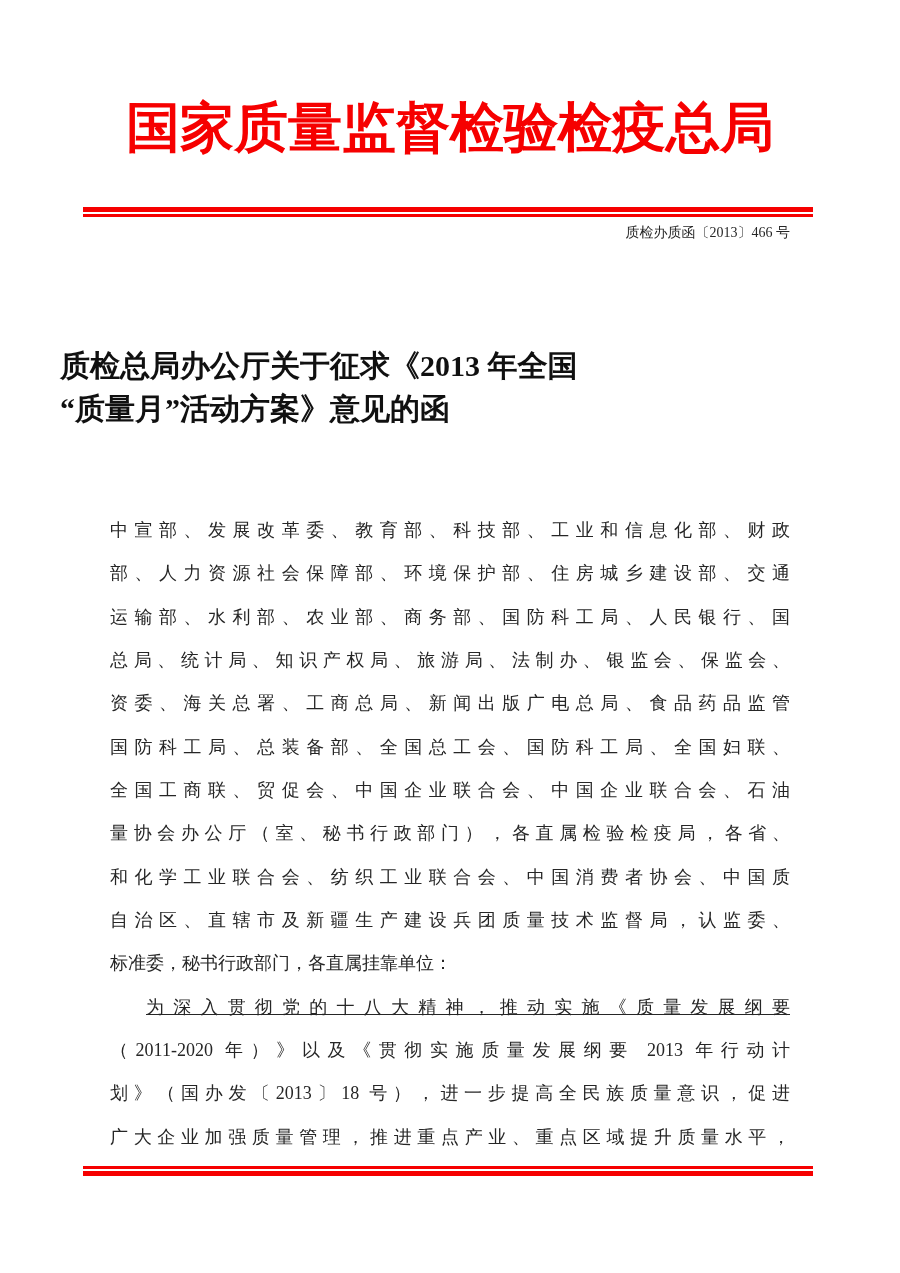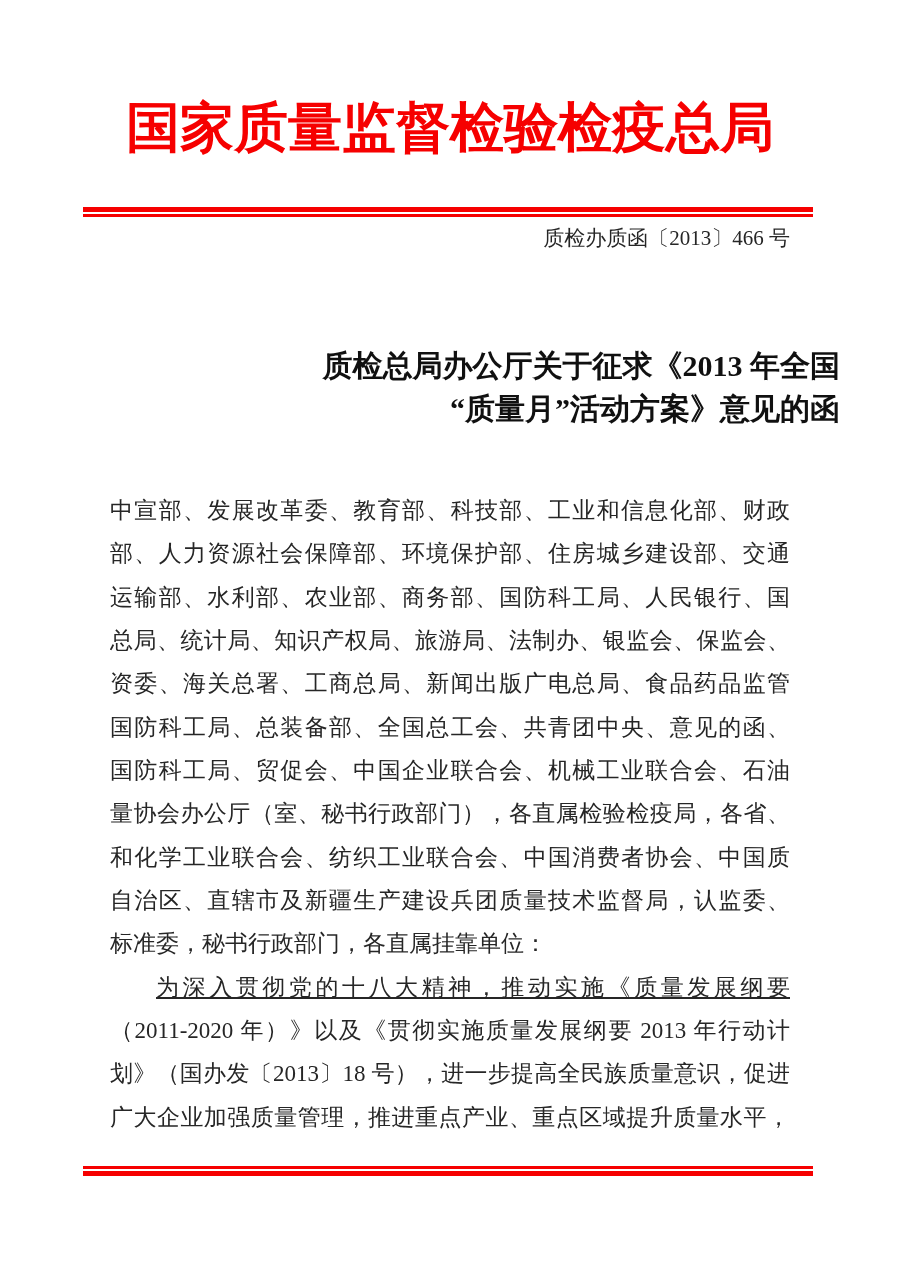--- a/index.html
+++ b/index.html
@@ -45,44 +45,44 @@
     height: 2px;
     border-top: 3px solid var(--accent_red, #f60000);
     border-bottom: 5px solid var(--accent_red, #f60000);
   }
   .doc-number {
     position: absolute;
     top: 224px;
     left: 110px;
     width: 680px;
     text-align: right;
-    font-size: 21px;
+    font-size: 14px;
     color: var(--text_color, #2a2a2a);
     white-space: nowrap;
   }
   .doc-title {
     position: absolute;
     top: 344px;
     left: 60px;
     width: 780px;
-    text-align: right;
+    text-align: left;
     font-size: 30px;
     font-weight: bold;
     line-height: 43px;
     color: #101010;
   }
   .doc-title .title-line {
     white-space: nowrap;
   }
   .doc-body {
     position: absolute;
-    top: 489px;
+    top: 509px;
     left: 110px;
     width: 680px;
-    font-size: 23px;
+    font-size: 18px;
     color: var(--text_color, #2a2a2a);
   }
   .body-line {
     height: 43.35px;
     line-height: 43.35px;
     text-align: justify;
     text-align-last: justify;
     overflow: hidden;
   }
   .body-line.para-end {
@@ -108,22 +108,22 @@
     <div class="title-line">质检总局办公厅关于征求《2013 年全国</div>
     <div class="title-line">“质量月”活动方案》意见的函</div>
   </div>
 
   <div class="doc-body">
     <div class="body-line">中宣部、发展改革委、教育部、科技部、工业和信息化部、财政</div>
     <div class="body-line">部、人力资源社会保障部、环境保护部、住房城乡建设部、交通</div>
     <div class="body-line">运输部、水利部、农业部、商务部、国防科工局、人民银行、国</div>
     <div class="body-line">总局、统计局、知识产权局、旅游局、法制办、银监会、保监会、</div>
     <div class="body-line">资委、海关总署、工商总局、新闻出版广电总局、食品药品监管</div>
-    <div class="body-line">国防科工局、总装备部、全国总工会、共青团中央、意见的函、</div>
-    <div class="body-line">国防科工局、贸促会、中国企业联合会、机械工业联合会、石油</div>
+    <div class="body-line">国防科工局、总装备部、全国总工会、国防科工局、全国妇联、</div>
+    <div class="body-line">全国工商联、贸促会、中国企业联合会、中国企业联合会、石油</div>
     <div class="body-line">量协会办公厅（室、秘书行政部门），各直属检验检疫局，各省、</div>
     <div class="body-line">和化学工业联合会、纺织工业联合会、中国消费者协会、中国质</div>
     <div class="body-line">自治区、直辖市及新疆生产建设兵团质量技术监督局，认监委、</div>
     <div class="body-line para-end">标准委，秘书行政部门，各直属挂靠单位：</div>
     <div class="body-line indent">为深入贯彻党的十八大精神，推动实施《质量发展纲要</div>
     <div class="body-line">（2011-2020 年）》以及《贯彻实施质量发展纲要 2013 年行动计</div>
     <div class="body-line">划》（国办发〔2013〕18 号），进一步提高全民族质量意识，促进</div>
     <div class="body-line">广大企业加强质量管理，推进重点产业、重点区域提升质量水平，</div>
   </div>
 

